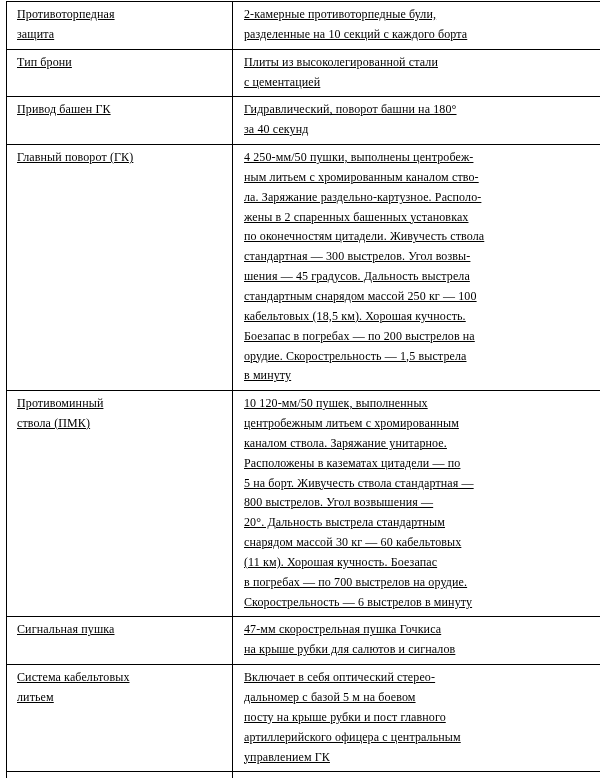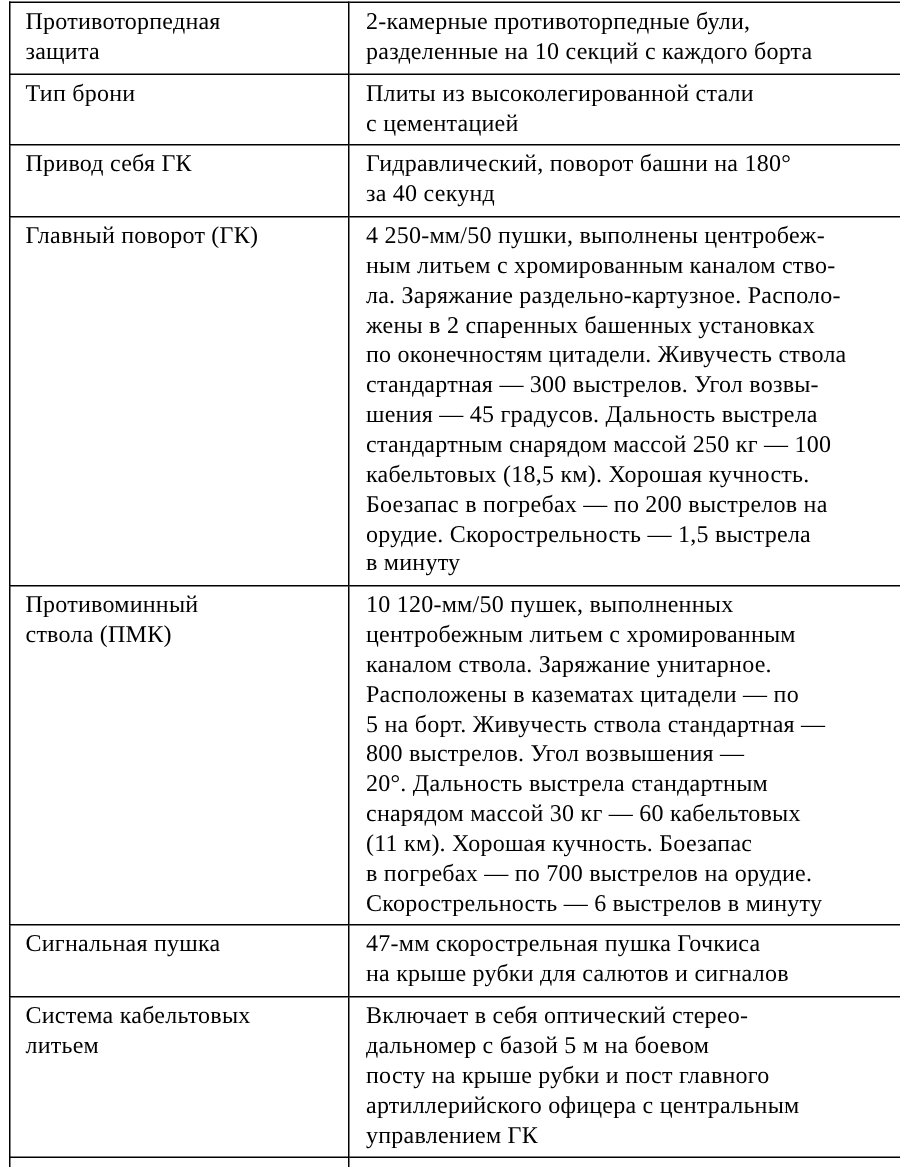--- a/index.html
+++ b/index.html
@@ -19,24 +19,25 @@
     left: 6px;
     top: 1px;
     width: 588px;
     border-collapse: collapse;
     table-layout: fixed;
     border: 1px solid #000;
   }
   .spec-table td {
     border: 1px solid #000;
     vertical-align: top;
-    font-size: 16px;
+    font-size: 12px;
     line-height: 19.85px;
     padding: 3px 0 4px 0;
     letter-spacing: 0.01em;
+    text-decoration: underline;
   }
   td.col-label {
     width: 209px;
     padding-left: 10px;
     padding-right: 6px;
   }
   td.col-value {
     width: 379px;
     padding-left: 11px;
     padding-right: 5px;
@@ -68,21 +69,21 @@
         <span class="ln">Тип брони</span>
       </td>
       <td class="col-value">
         <span class="ln">Плиты из высоколегированной стали</span>
         <span class="ln">с цементацией</span>
       </td>
     </tr>
 
     <tr>
       <td class="col-label">
-        <span class="ln">Привод себя ГК</span>
+        <span class="ln">Привод башен ГК</span>
       </td>
       <td class="col-value">
         <span class="ln">Гидравлический, поворот башни на 180°</span>
         <span class="ln">за 40 секунд</span>
       </td>
     </tr>
 
     <tr>
       <td class="col-label">
         <span class="ln">Главный поворот (ГК)</span>

